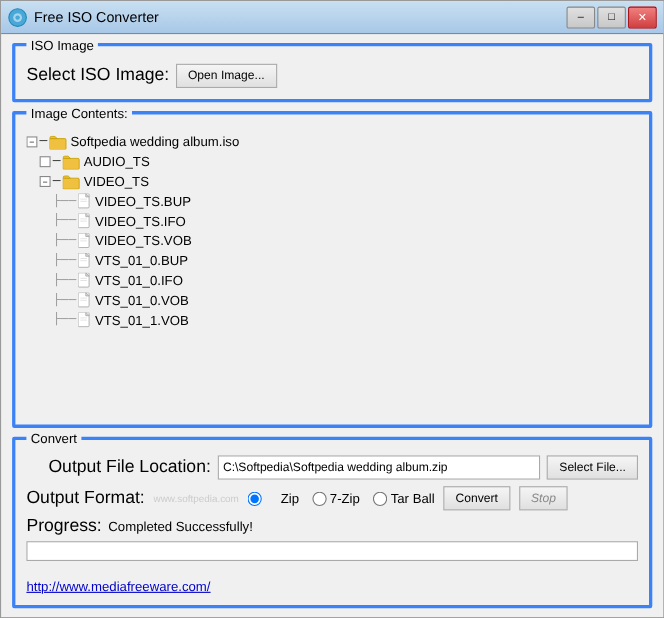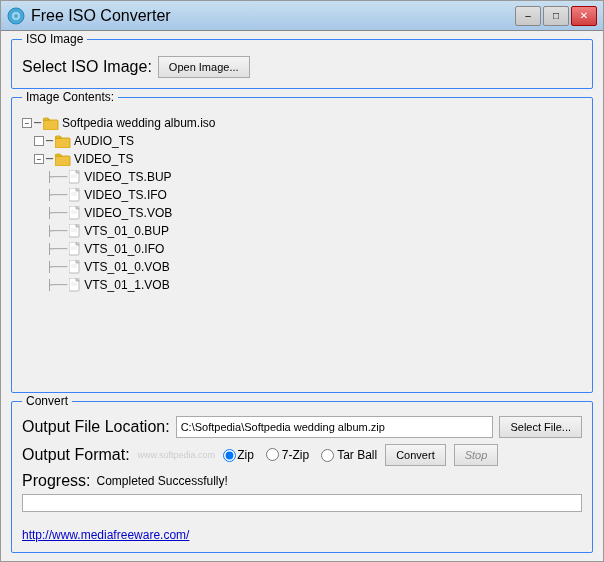--- a/index.html
+++ b/index.html
@@ -38,21 +38,21 @@
       align-items: center;
       gap: 6px;
     }
 
     .title-icon {
       width: 18px;
       height: 18px;
     }
 
     .title-text {
-      font-size: 16px;
+      font-size: 13px;
       font-weight: normal;
       color: #000;
     }
 
     .title-controls {
       display: flex;
       gap: 2px;
     }
 
     .title-btn {
@@ -79,21 +79,21 @@
       flex: 1;
       padding: 8px 10px;
       display: flex;
       flex-direction: column;
       gap: 8px;
       overflow: hidden;
     }
 
     
     .group-box {
-      border: 1px solid #3b82f6;
+      border: 3px solid #3b82f6;
       border-radius: 2px;
       position: relative;
       padding: 14px 10px 10px 10px;
     }
 
     .group-label {
       position: absolute;
       top: -8px;
       left: 10px;
       background: #f0f0f0;
@@ -170,20 +170,21 @@
     
     .convert-section {
       flex-shrink: 0;
     }
 
     .convert-row {
       display: flex;
       align-items: center;
       gap: 6px;
       margin-bottom: 6px;
+      margin-left: 20px;
     }
 
     .format-row {
       display: flex;
       align-items: center;
       gap: 8px;
       margin-bottom: 6px;
     }
 
     .radio-group {
@@ -359,25 +360,25 @@
       <div class="convert-row">
         <label class="field-label">Output File Location:</label>
         <input type="text" class="text-input" value="C:\Softpedia\Softpedia wedding album.zip" style="">
         <button class="btn">Select File...</button>
       </div>
 
       <div class="format-row">
         <label class="field-label">Output Format:</label>
         <span style="font-size:9px;color:#ccc;">www.softpedia.com</span>
         <div class="radio-group" id="format-group">
-        <label style="display: flex; align-items: center; gap: 1px; cursor: pointer; font-size: 12px;">
+        <label style="display: flex; align-items: center; gap: 17px; cursor: pointer; font-size: 12px;">
               <input type="radio" name="output-format" value="zip" checked="" style="">
               <span>Zip</span>
             </label>
-            <label style="display: flex; align-items: flex-start; gap: 3px; cursor: pointer; font-size: 12px;">
+            <label style="display: flex; align-items: center; gap: 3px; cursor: pointer; font-size: 12px;">
               <input type="radio" name="output-format" value="7zip" style="">
               <span>7-Zip</span>
             </label>
             <label style="display: flex; align-items: center; gap: 3px; cursor: pointer; font-size: 12px;">
               <input type="radio" name="output-format" value="tarball" style="">
               <span>Tar Ball</span>
             </label>
           </div>
         <button class="btn btn-convert">Convert</button>
         <button class="btn btn-stop">Stop</button>

